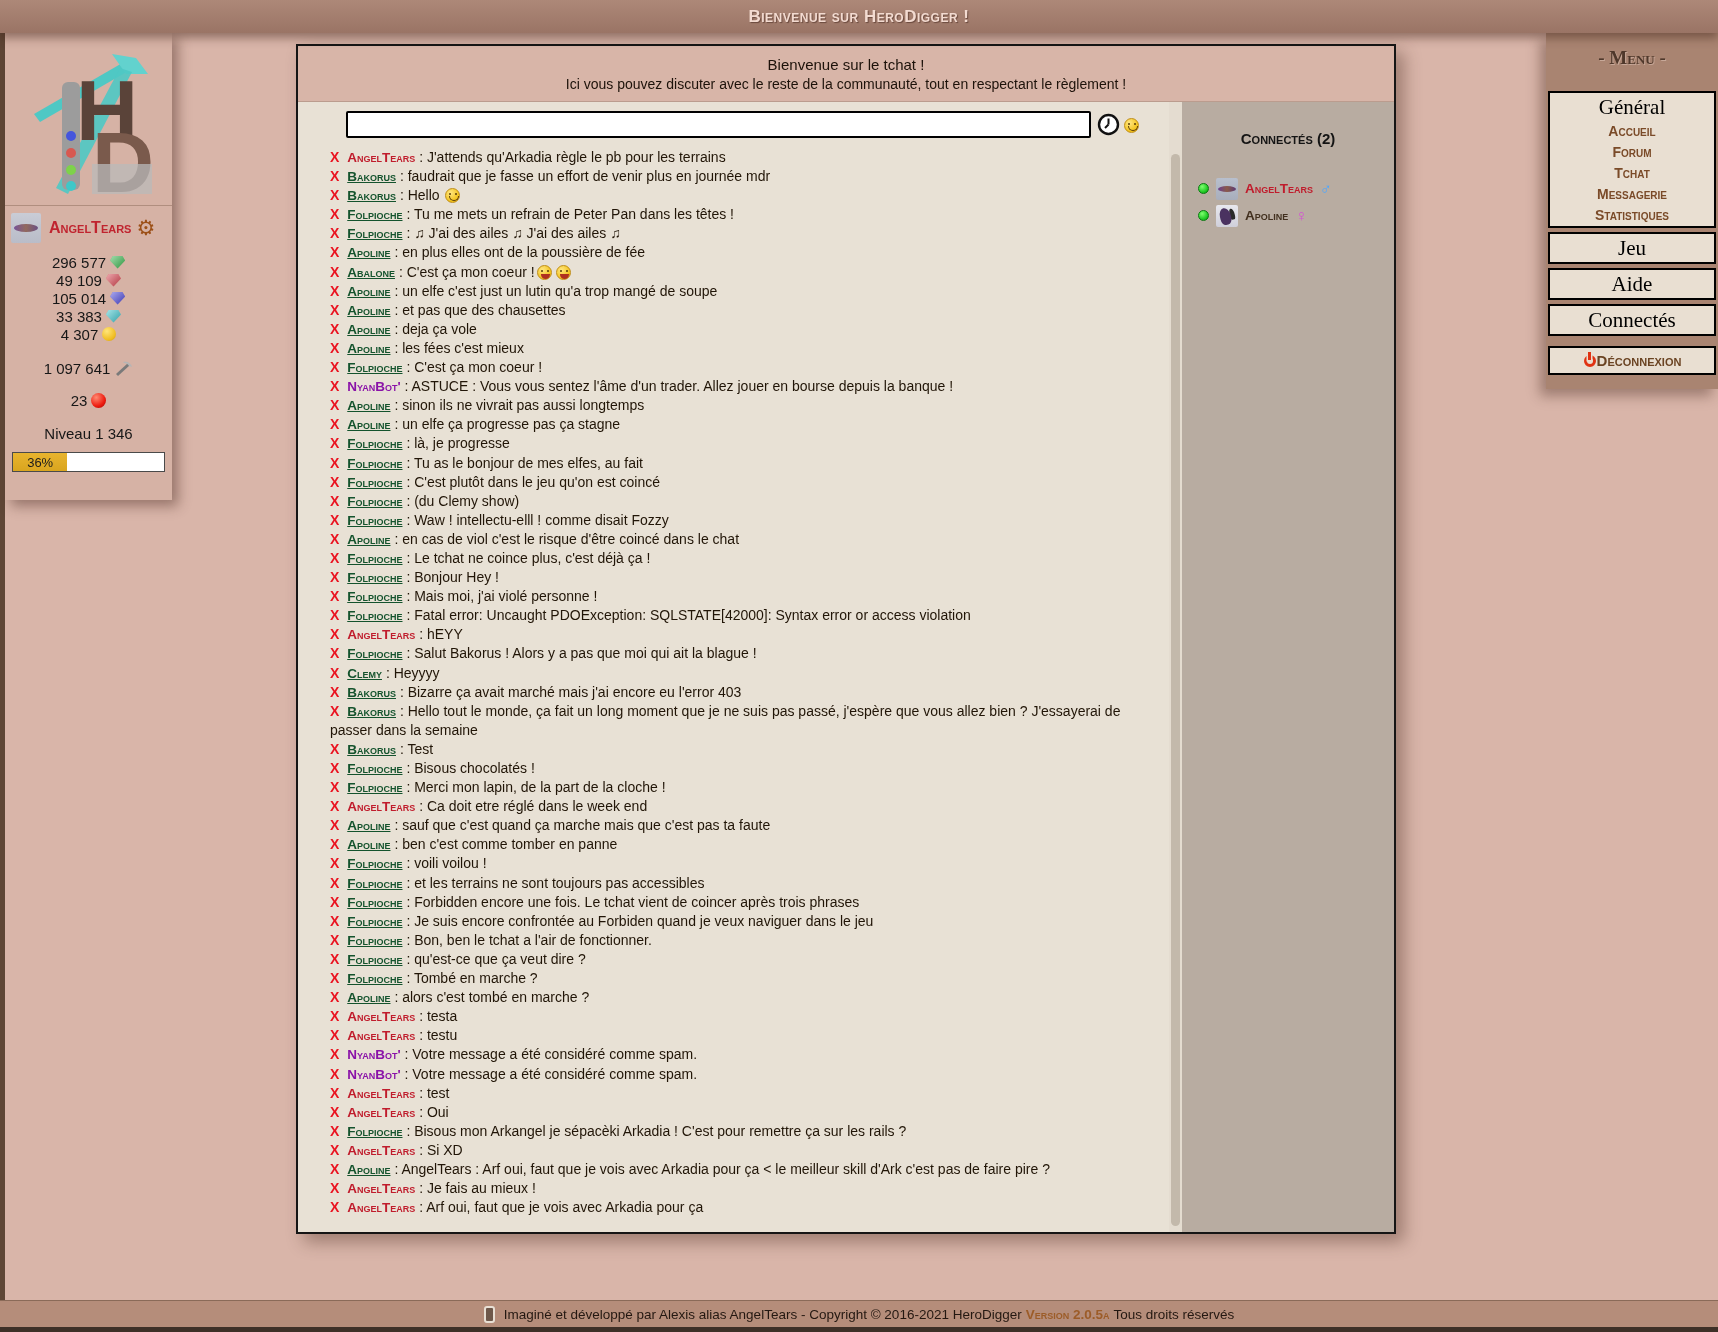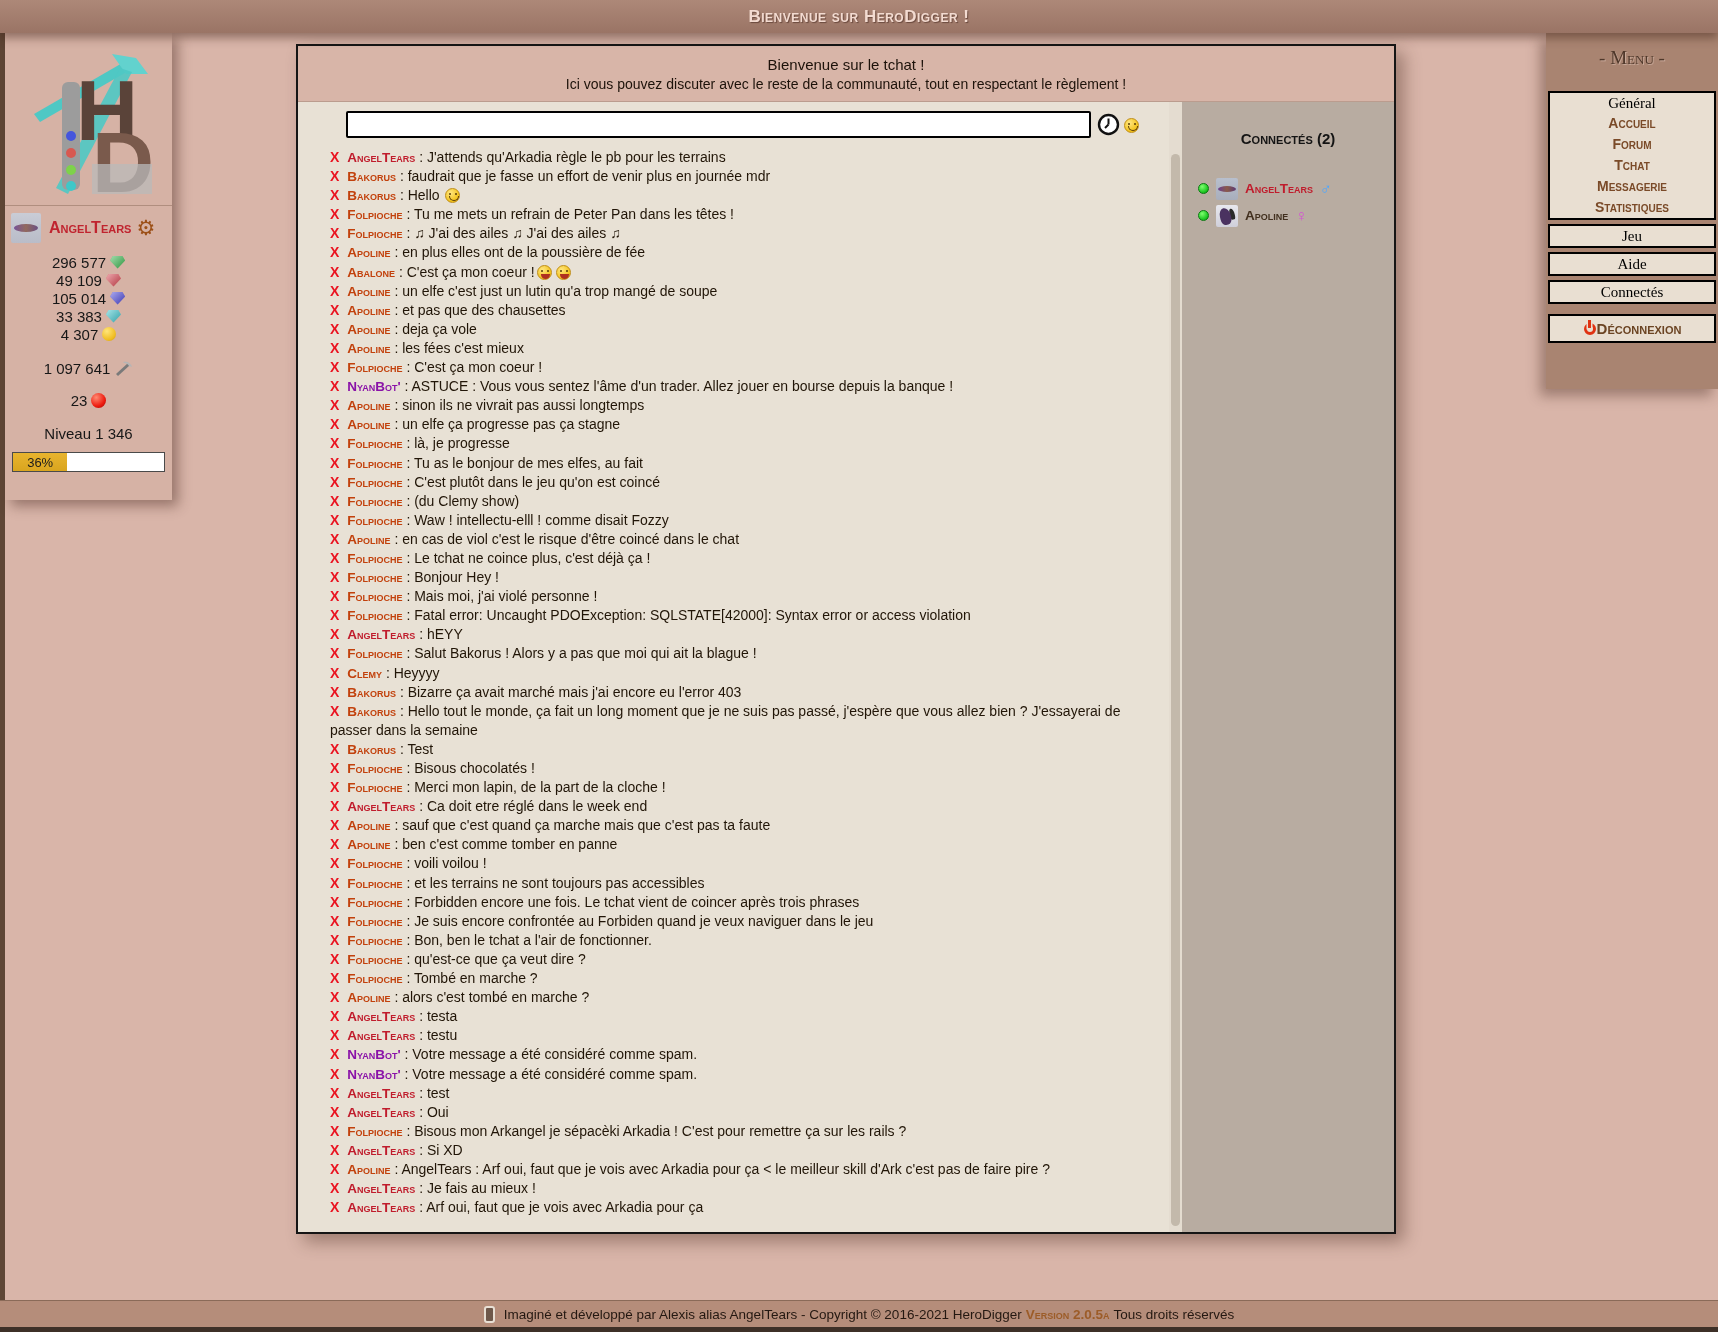--- a/index.html
+++ b/index.html
@@ -65,21 +65,21 @@
   .emo.smile::after { content:""; position:absolute; left:3px; top:7px; width:8px; height:4px;
     border:1px solid #5a3c08; border-top:none; border-radius:0 0 8px 8px; }
   .emo.laugh::after { content:""; position:absolute; left:3px; top:8px; width:9px; height:5px;
     background:#b03020; border-radius:0 0 8px 8px; }
   .emoji-btn { margin-left:4px; cursor:pointer; width:17px; height:17px; }
   .emoji-btn .emo { width:15px; height:15px; margin:0; }
   .messages { flex:1; padding:7px 8px 0 32px; font-size:14px; color:#211507; overflow:hidden; }
   .msg { line-height:19.1px; }
   .msg .x { color:#ea1320; font-weight:bold; cursor:pointer; margin-right:4px; }
   .msg .author { font-weight:bold; font-variant:small-caps; font-size:13.5px; }
-  .msg .author.member { color:#c2410c; }
+  .msg .author.member { color:#14532d;text-decoration:underline; }
   .msg .author.self { color:#c01c2c; }
   .msg .author.bot { color:#8a12a8; }
   .chat-scroll { width:13px; background:#e4dcd0; position:relative; flex:0 0 auto; }
   .chat-thumb { position:absolute; left:2px; right:2px; top:52px; bottom:6px;
     background:#c3b9ab; border-radius:6px; }
   .connected { width:212px; flex:0 0 auto; background:#b8aca1; padding-top:28px; }
   .connected-title { text-align:center; font-weight:bold; font-size:15px; font-variant:small-caps; color:#141414; }
   .users { margin-top:28px; }
   .user-line { display:flex; align-items:center; height:27px; padding-left:16px; gap:7px; }
   .dot { width:11px; height:11px; border-radius:50%; flex:0 0 auto;
@@ -91,25 +91,25 @@
   .avatar-xs.a2 { background:linear-gradient(#e8e8ee,#cfcfda); }
   .avatar-xs.a2::after { content:""; position:absolute; left:4px; top:3px; width:11px; height:17px; border-radius:45% 55% 40% 40%;
     background:#4a3260; box-shadow:7px -1px 0 -3px #2a2a2a; transform:rotate(-12deg); }
   .user-line .uname { font-weight:bold; font-variant:small-caps; font-size:13.5px; }
   .uname.self { color:#c01c2c; } .uname.member { color:#42301f; }
   .gender { font-size:16px; font-weight:bold; line-height:1; }
 
   
   .menu { position:absolute; left:1546px; top:33px; width:172px; height:356px;
     background:#a98471; box-shadow:-6px 7px 12px rgba(70,40,30,.4); z-index:20; padding-top:14px; }
-  .menu-title { text-align:center; font-family:"Liberation Serif", serif; font-weight:normal;
+  .menu-title { text-align:center; font-family:"Liberation Serif", serif; font-weight:bold;
     font-variant:small-caps; font-size:19px; color:#4f382b; text-shadow:1px 1px 0 rgba(255,235,225,.35);
     margin-bottom:22px; }
   .menu-box { margin:0 2px 4px 2px; background:#e9dfd2; border:2px solid #000; text-align:center; }
-  .menu-box-header { display:block; font-family:"Liberation Serif", serif; font-size:15px; color:#000;
+  .menu-box-header { display:block; font-family:"Liberation Serif", serif; font-size:21px; color:#000;
     padding:2px 0 1px 0; }
   .menu-item { display:block; font-weight:bold; font-variant:small-caps; font-size:14px; color:#7a4a28;
     line-height:21px; cursor:pointer; }
   .logout-box { margin:10px 2px 0 2px; background:#e9dfd2; border:2px solid #000; height:29px;
     display:flex; align-items:center; justify-content:center; gap:0; cursor:pointer; }
   .power { width:14px; height:14px; position:relative; flex:0 0 auto; }
   .power::before { content:""; position:absolute; inset:1px; border:3px solid #e03212; border-radius:50%; }
   .power::after { content:""; position:absolute; left:5.5px; top:-2px; width:3px; height:8px; background:#e03212;
     box-shadow:0 0 0 1.5px #e9dfd2; }
   .logout-label { font-weight:bold; font-variant:small-caps; font-size:15px; color:#6b4423; }

